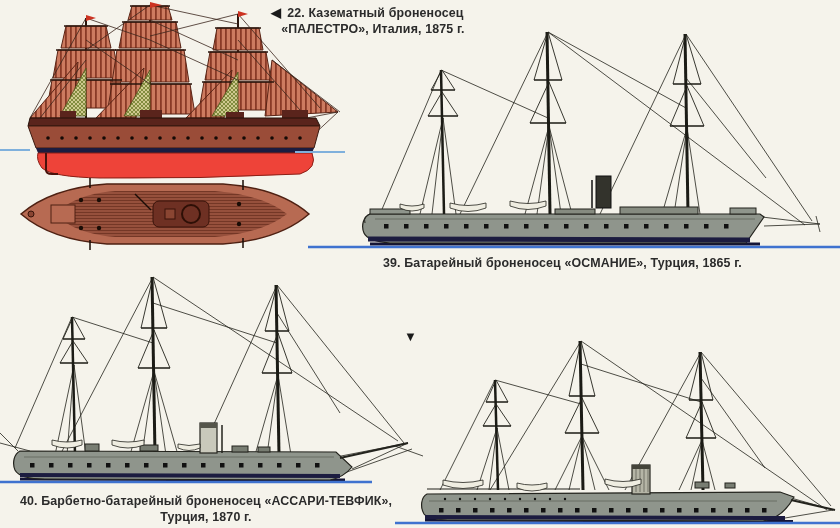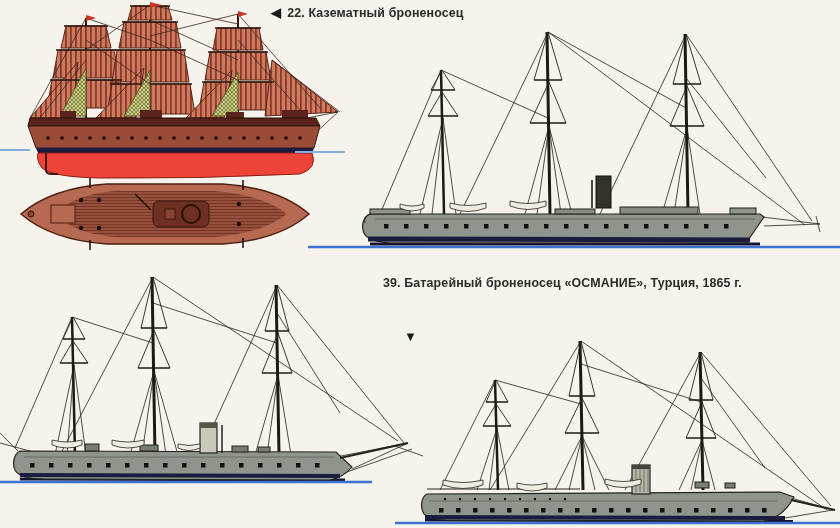--- a/index.html
+++ b/index.html
@@ -248,24 +248,25 @@
       <path d="M100,190 q12,6 24,0 l0,-4 q-12,4 -24,0 z" fill="#efede1" stroke="#23231d" stroke-width="0.8"></path>
       <path d="M70,196 q-7,2 -5,9" stroke="#23231d" fill="none"></path>
     </g>
     <line x1="8" y1="229" x2="540" y2="229" stroke="#3f72cf" stroke-width="2.5"></line>
   </svg>
 
   <div class="cap cap38" style="left:271px;top:6px">
     <span class="marker">◀</span>
     <div>
       <div class="ln">22. Казематный броненосец</div>
+      <div class="ln ln2">«ПАЛЕСТРО», Италия, 1875 г.</div>
     </div>
   </div>
 
-  <div class="cap" style="left:383px;top:276px">39. Батарейный броненосец «ОСМАНИЕ», Турция, 1865 г.</div>
+  <div class="cap" style="left:383px;top:256px">39. Батарейный броненосец «ОСМАНИЕ», Турция, 1865 г.</div>
 
   <div class="cap41m" style="left:404px;top:330px">▼</div>
 
   <svg class="fig" style="left:0;top:273px" width="420" height="217" viewBox="0 0 420 217">
     <g stroke="#22221b" stroke-width="0.8">
       <line x1="153" y1="4" x2="398" y2="168"></line>
         <line x1="277" y1="12" x2="404" y2="170"></line>
       <line x1="153" y1="4" x2="60" y2="182"></line>
         <line x1="72" y1="44" x2="15" y2="175"></line>
       <line x1="277" y1="12" x2="200" y2="182"></line>
@@ -337,20 +338,24 @@
       <rect x="200" y="150" width="17" height="5" fill="#55554a"></rect>
       <line x1="222" y1="152" x2="222" y2="180" stroke="#23231d" stroke-width="1.5"></line>
       <path d="M52,172 q15,6 30,0 l0,-5 q-15,4 -30,0 z" fill="#efede1" stroke="#23231d" stroke-width="0.8"></path>
       <path d="M112,172 q16,6 32,0 l0,-5 q-16,4 -32,0 z" fill="#efede1" stroke="#23231d" stroke-width="0.8"></path>
       <path d="M178,175 q11,5 22,0 l0,-4 q-11,3 -22,0 z" fill="#efede1" stroke="#23231d" stroke-width="0.8"></path>
       <line x1="340" y1="185" x2="408" y2="170" stroke="#23231d" stroke-width="2"></line>
     </g>
     <line x1="0" y1="209" x2="372" y2="209" stroke="#3f72cf" stroke-width="2.5"></line>
   </svg>
 
+  <div class="cap cap40" style="left:2px;top:494px;width:408px">
+    <div class="ln">40. Барбетно-батарейный броненосец «АССАРИ-ТЕВФИК»,</div>
+    <div class="ln">Турция, 1870 г.</div>
+  </div>
 
   <svg class="fig" style="left:395px;top:338px" width="445" height="190" viewBox="0 0 445 190">
     <g stroke="#22221b" stroke-width="0.8">
       <line x1="186" y1="3" x2="432" y2="172"></line>
         <line x1="306" y1="14" x2="436" y2="168"></line>
       <line x1="186" y1="3" x2="95" y2="152"></line>
         <line x1="100" y1="42" x2="45" y2="152"></line>
       <line x1="306" y1="14" x2="230" y2="152"></line>
         <line x1="100" y1="42" x2="186" y2="66"></line>
       <line x1="186" y1="26" x2="306" y2="64"></line>

